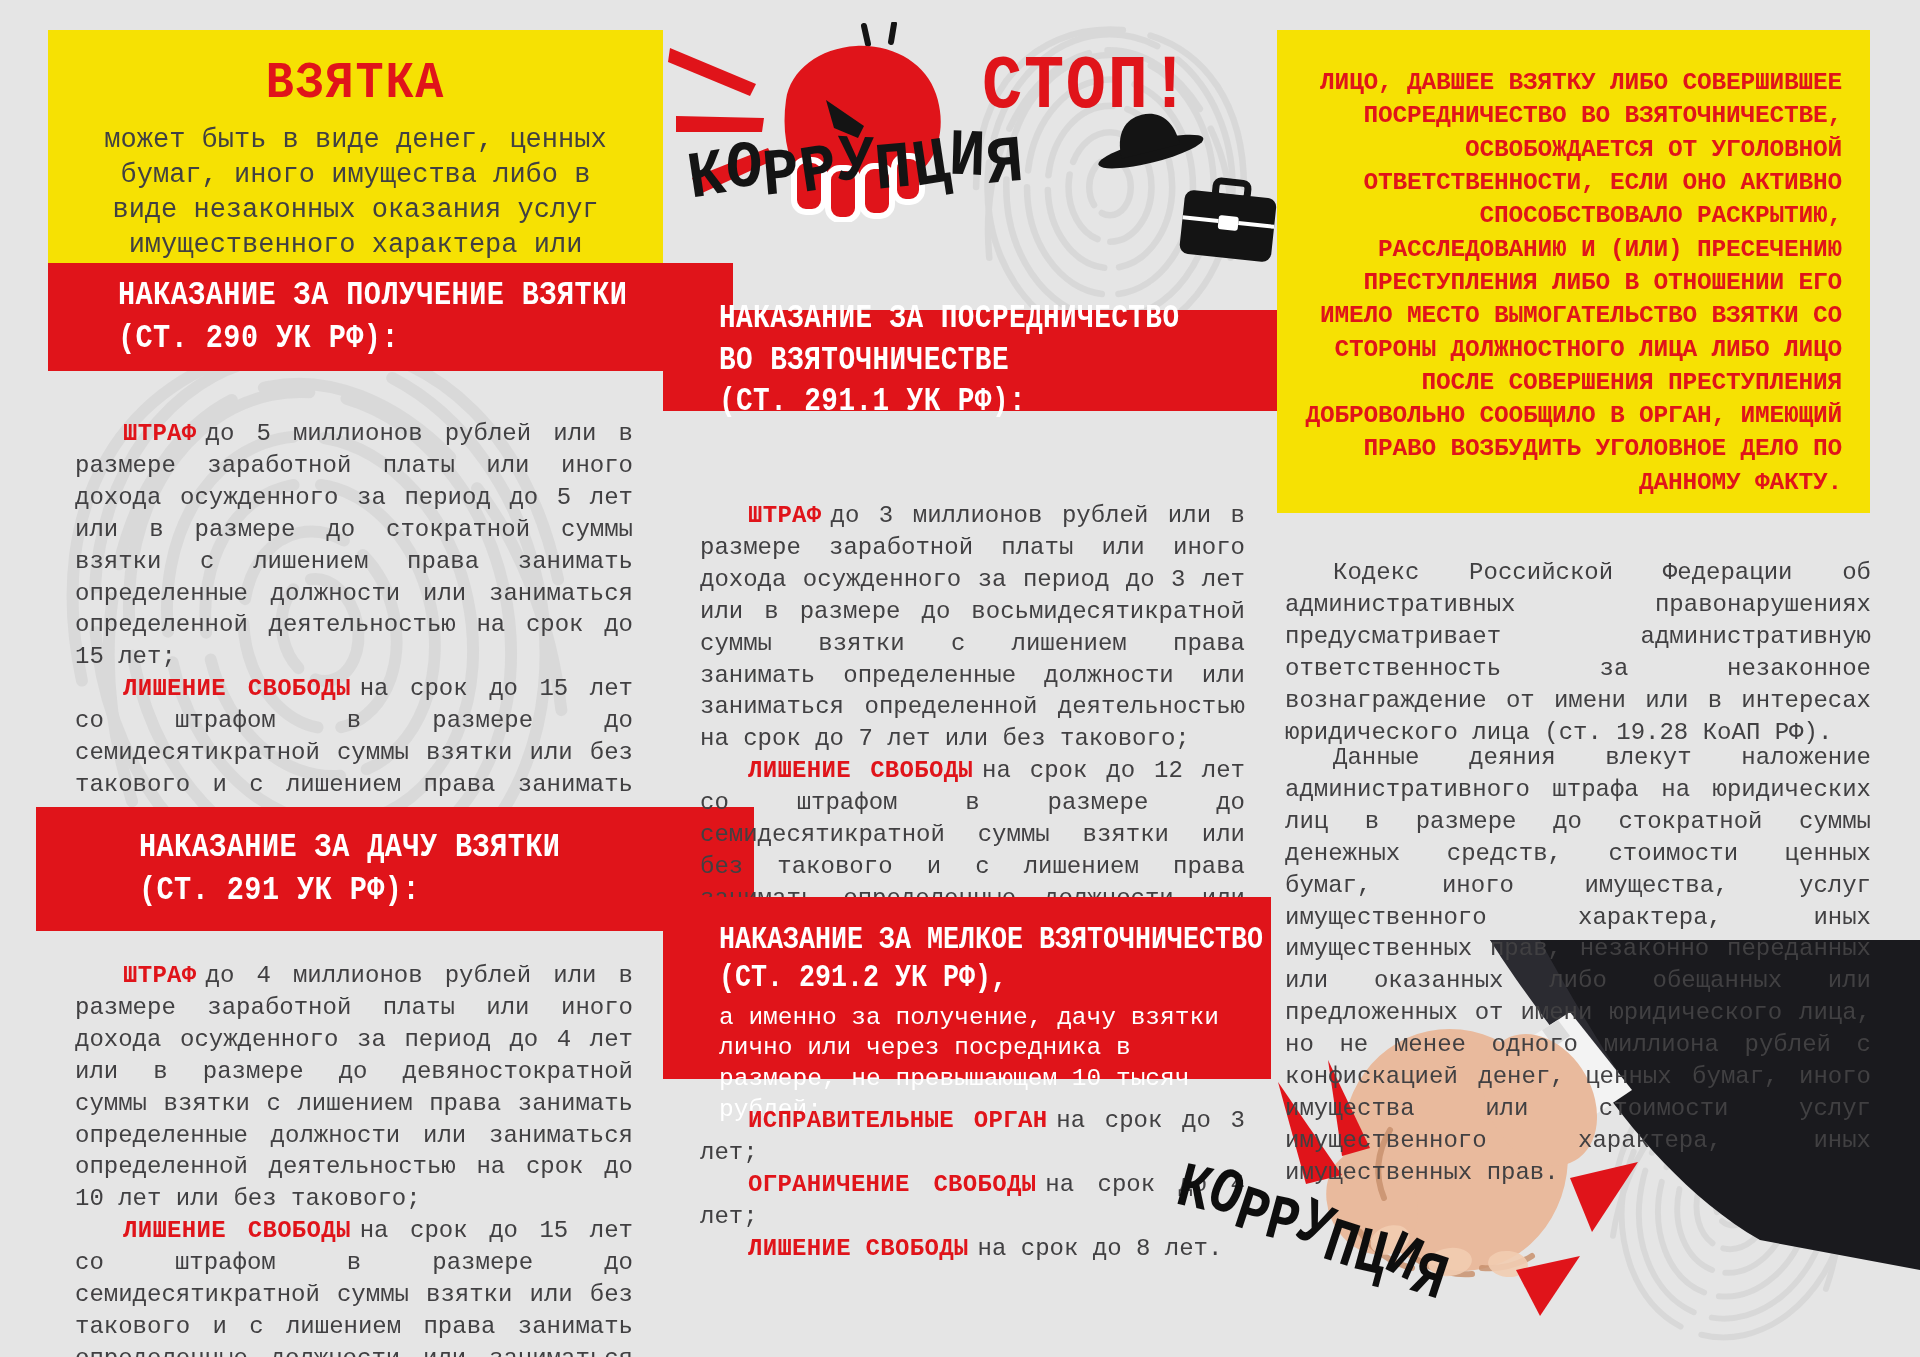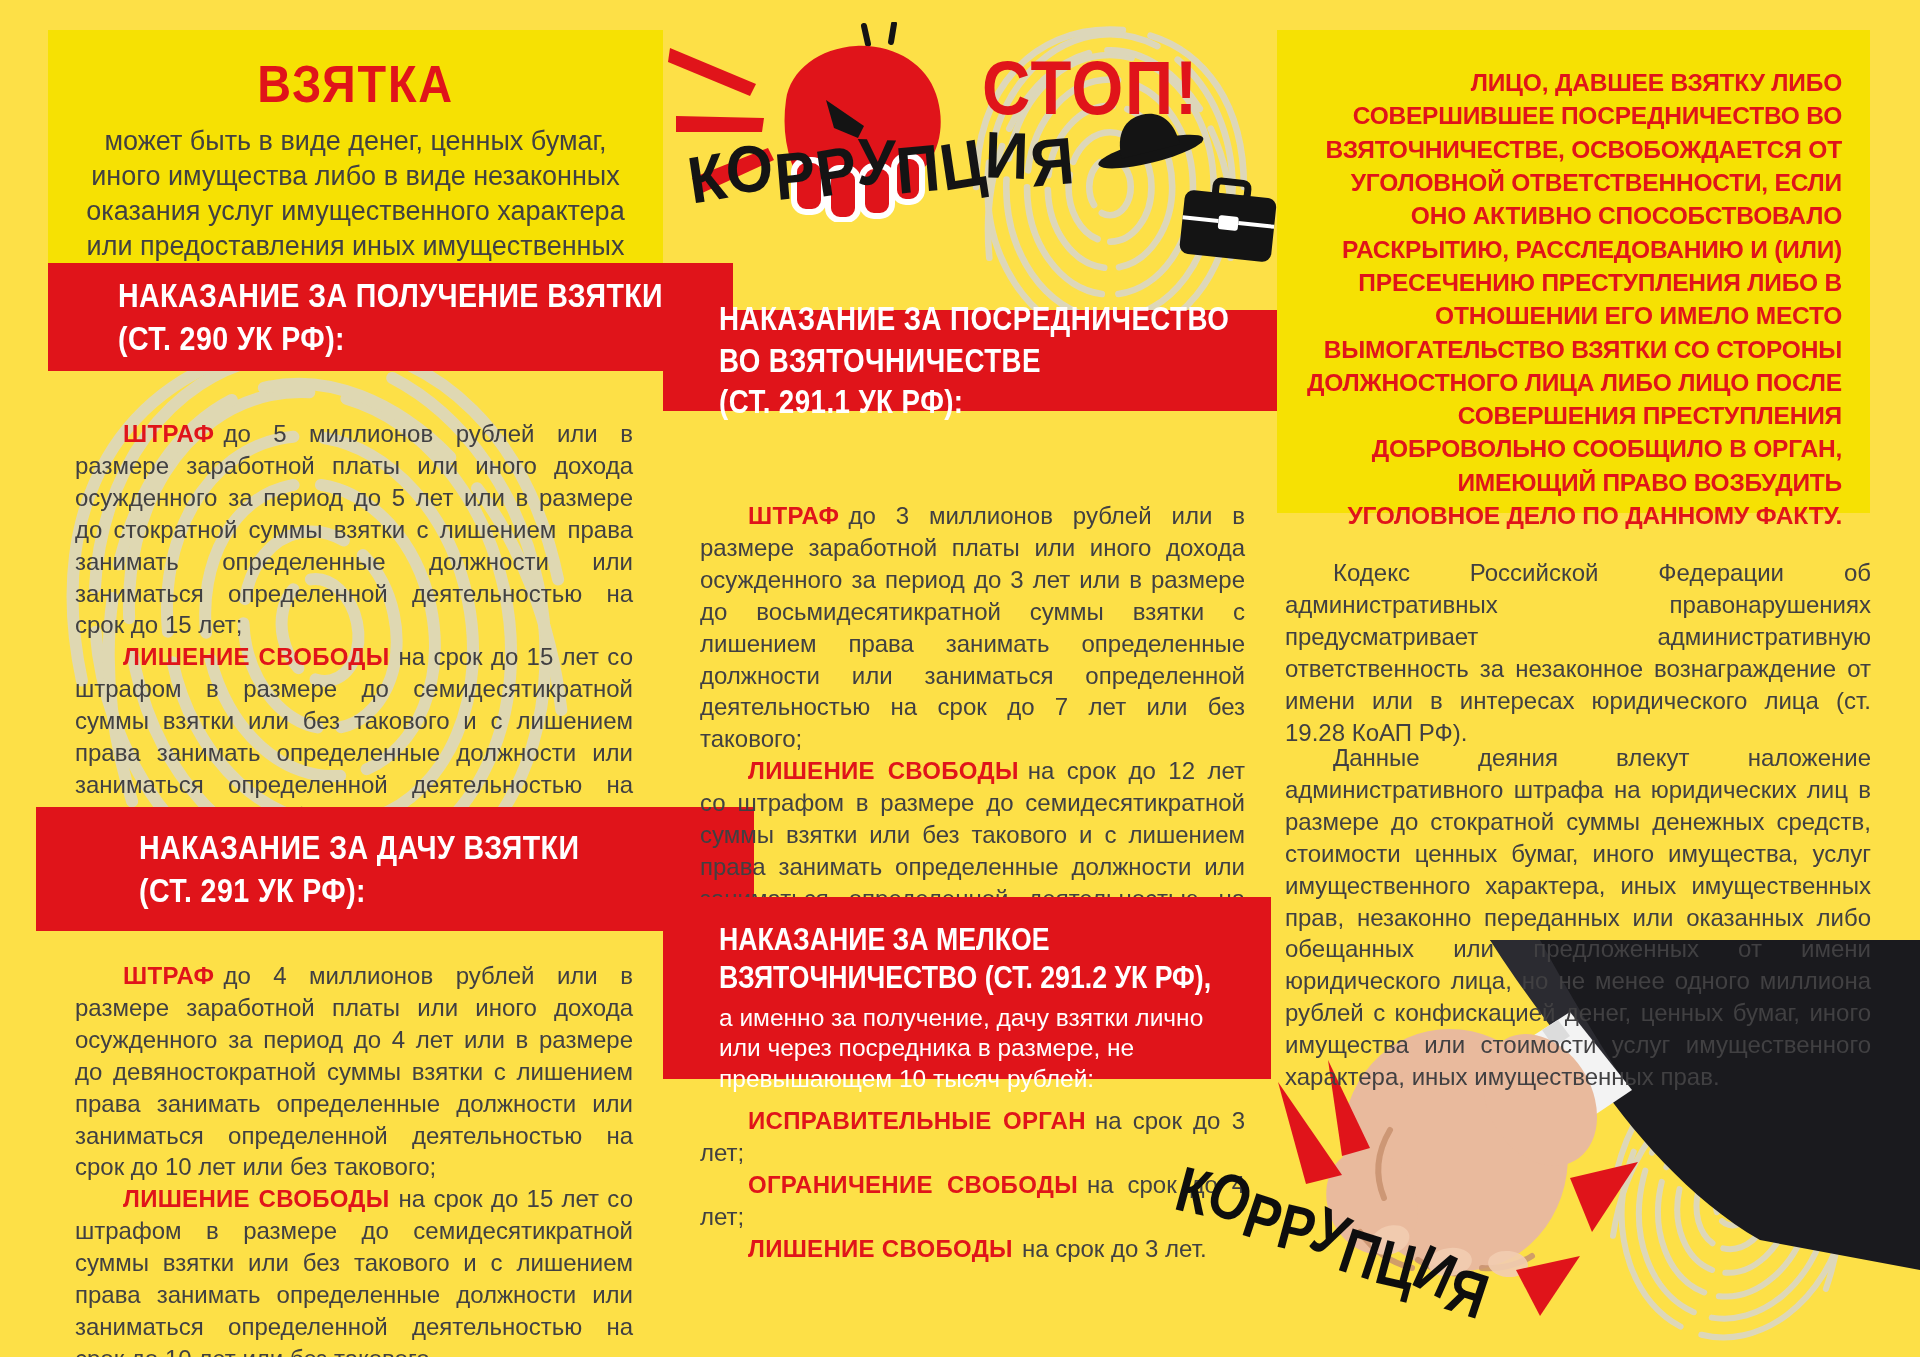--- a/index.html
+++ b/index.html
@@ -1,17 +1,17 @@
 <!DOCTYPE html>
 <html><head>
 <meta charset="utf-8">
 <style>
   html,body{margin:0;padding:0;background:#ffffff;}
-  .page{position:relative;width:1920px;height:1357px;background:#fde047;overflow:hidden;
-        font-family:Liberation Sans, sans-serif;color:#414042;}
+  .page{position:relative;width:1920px;height:1357px;background:#e5e5e5;overflow:hidden;
+        font-family:Liberation Mono, monospace;color:#414042;}
   
   .yellow-box{position:absolute;background:#f6e103;}
   .red-box{position:absolute;background:#e0141a;}
   .red-hdr{display:flex;flex-direction:column;justify-content:center;}
   .hdr-inner{color:#fff;font-weight:800;font-size:34px;line-height:1.26;letter-spacing:.5px;
              transform:scaleX(.84);transform-origin:left center;width:720px;text-transform:uppercase;}
   .body-block{position:absolute;z-index:2;font-size:24px;line-height:1.33;text-align:justify;}
   .body-para{margin:0;text-indent:48px;}
   .lbl{color:#e0141a;font-weight:800;margin-right:9px;letter-spacing:.3px;}
   .fp{position:absolute;z-index:0;}
@@ -165,21 +165,21 @@
   </div>
 
   <div class="body-block" style="left:700px;top:1105px;width:545px;">
     <p class="body-para">
       <span class="lbl">ИСПРАВИТЕЛЬНЫЕ ОРГАН</span><span>на срок до 3 лет;</span>
     </p>
     <p class="body-para">
       <span class="lbl">ОГРАНИЧЕНИЕ СВОБОДЫ</span><span>на срок до 4 лет;</span>
     </p>
     <p class="body-para">
-      <span class="lbl">ЛИШЕНИЕ СВОБОДЫ</span><span>на срок до 3 лет.</span>
+      <span class="lbl">ЛИШЕНИЕ СВОБОДЫ</span><span>на срок до 8 лет.</span>
     </p>
   </div>
 
   <div class="yellow-box" style="left:1277px;top:30px;width:593px;height:483px;box-sizing:border-box;z-index:2;">
     <div class="exempt-text">ЛИЦО, ДАВШЕЕ ВЗЯТКУ ЛИБО СОВЕРШИВШЕЕ ПОСРЕДНИЧЕСТВО ВО ВЗЯТОЧНИЧЕСТВЕ, ОСВОБОЖДАЕТСЯ ОТ УГОЛОВНОЙ ОТВЕТСТВЕННОСТИ, ЕСЛИ ОНО АКТИВНО СПОСОБСТВОВАЛО РАСКРЫТИЮ, РАССЛЕДОВАНИЮ И (ИЛИ) ПРЕСЕЧЕНИЮ ПРЕСТУПЛЕНИЯ ЛИБО В ОТНОШЕНИИ ЕГО ИМЕЛО МЕСТО ВЫМОГАТЕЛЬСТВО ВЗЯТКИ СО СТОРОНЫ ДОЛЖНОСТНОГО ЛИЦА ЛИБО ЛИЦО ПОСЛЕ СОВЕРШЕНИЯ ПРЕСТУПЛЕНИЯ ДОБРОВОЛЬНО СООБЩИЛО В ОРГАН, ИМЕЮЩИЙ ПРАВО ВОЗБУДИТЬ УГОЛОВНОЕ ДЕЛО ПО ДАННОМУ ФАКТУ.</div>
   </div>
 
   <div class="body-block" style="left:1285px;top:557px;width:586px;">
     <p class="body-para">Кодекс Российской Федерации об административных правонарушениях предусматривает административную ответственность за незаконное вознаграждение от имени или в интересах юридического лица (ст. 19.28 КоАП РФ).</p>
   </div>

